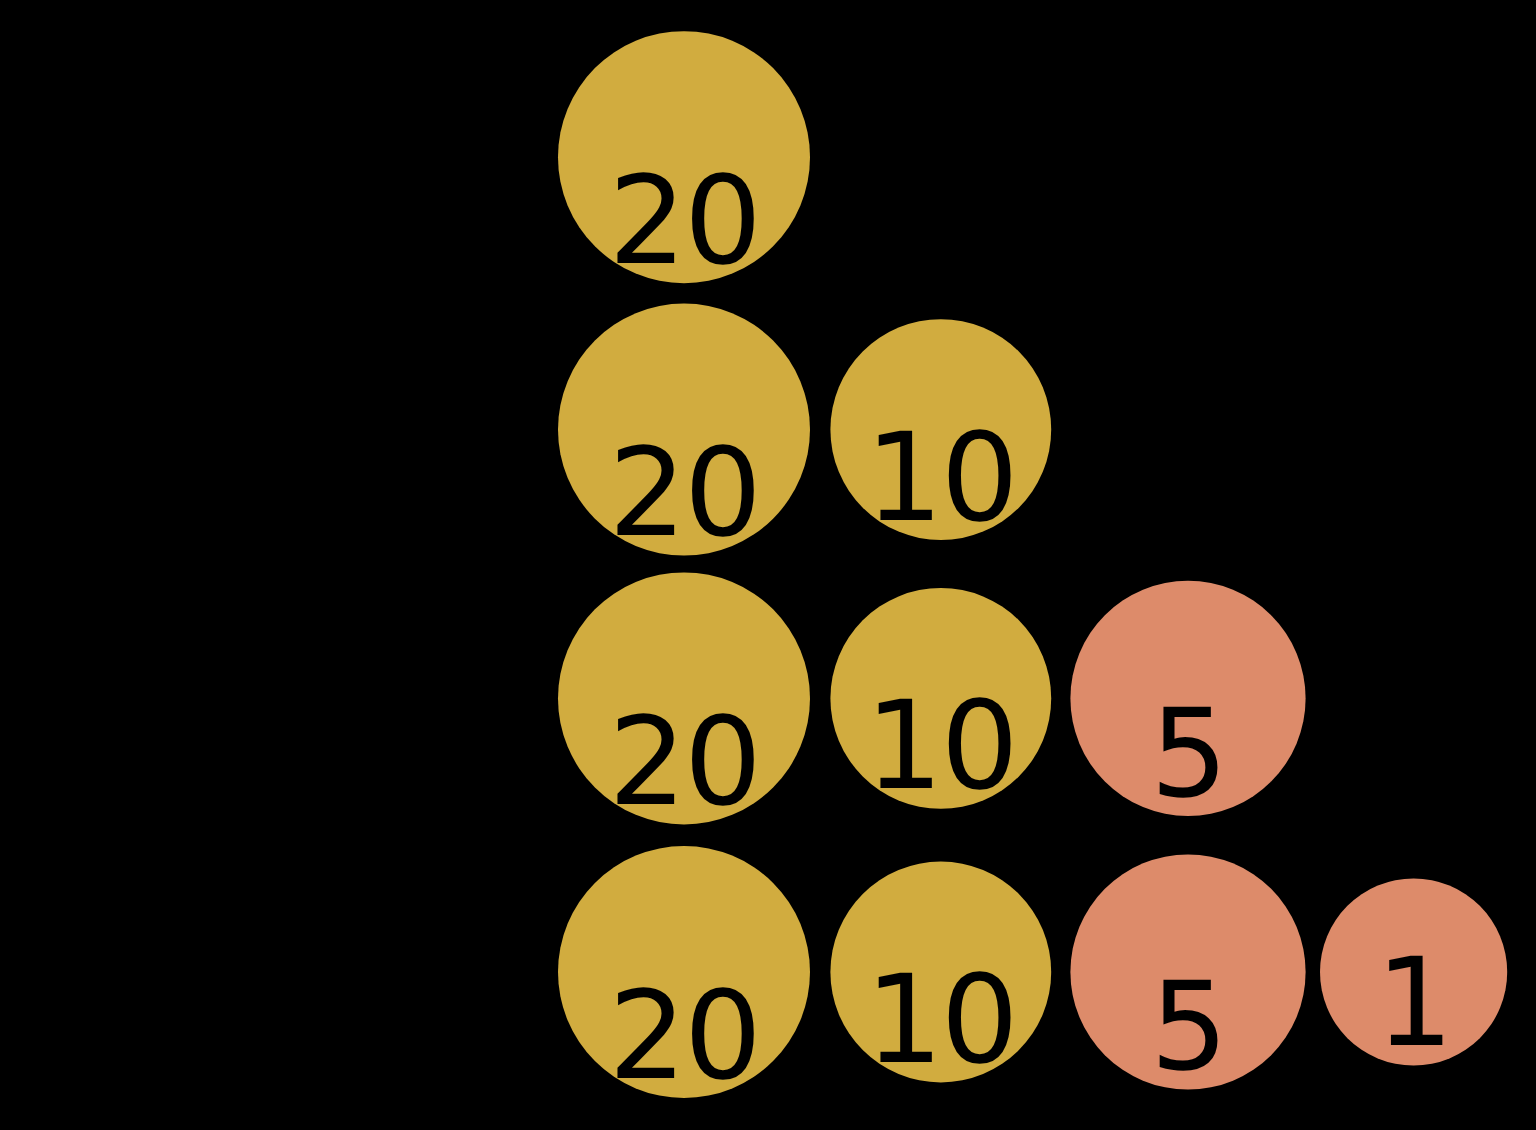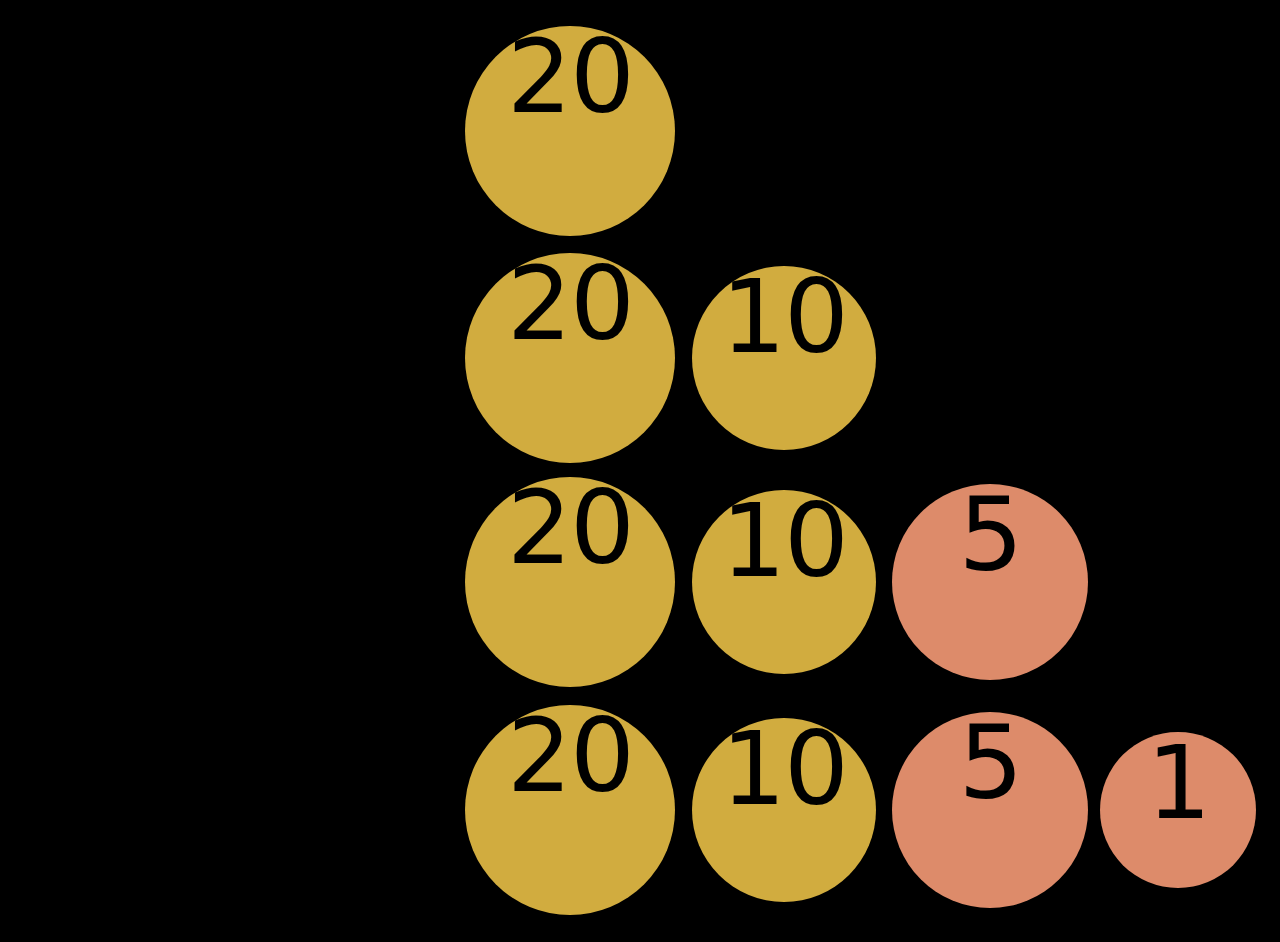--- a/index.html
+++ b/index.html
@@ -15,21 +15,21 @@
   .stage {
     position: relative;
     width: 1280px;
     height: 942px;
     overflow: hidden;
   }
   .coin {
     position: absolute;
     border-radius: 50%;
     display: flex;
-    align-items: flex-start;
+    align-items: flex-end;
     justify-content: center;
   }
   .coin .coin-label {
     font-size: 102px;
     line-height: 1;
     font-weight: 400;
     letter-spacing: -2px;
     user-select: none;
   }
 </style>

